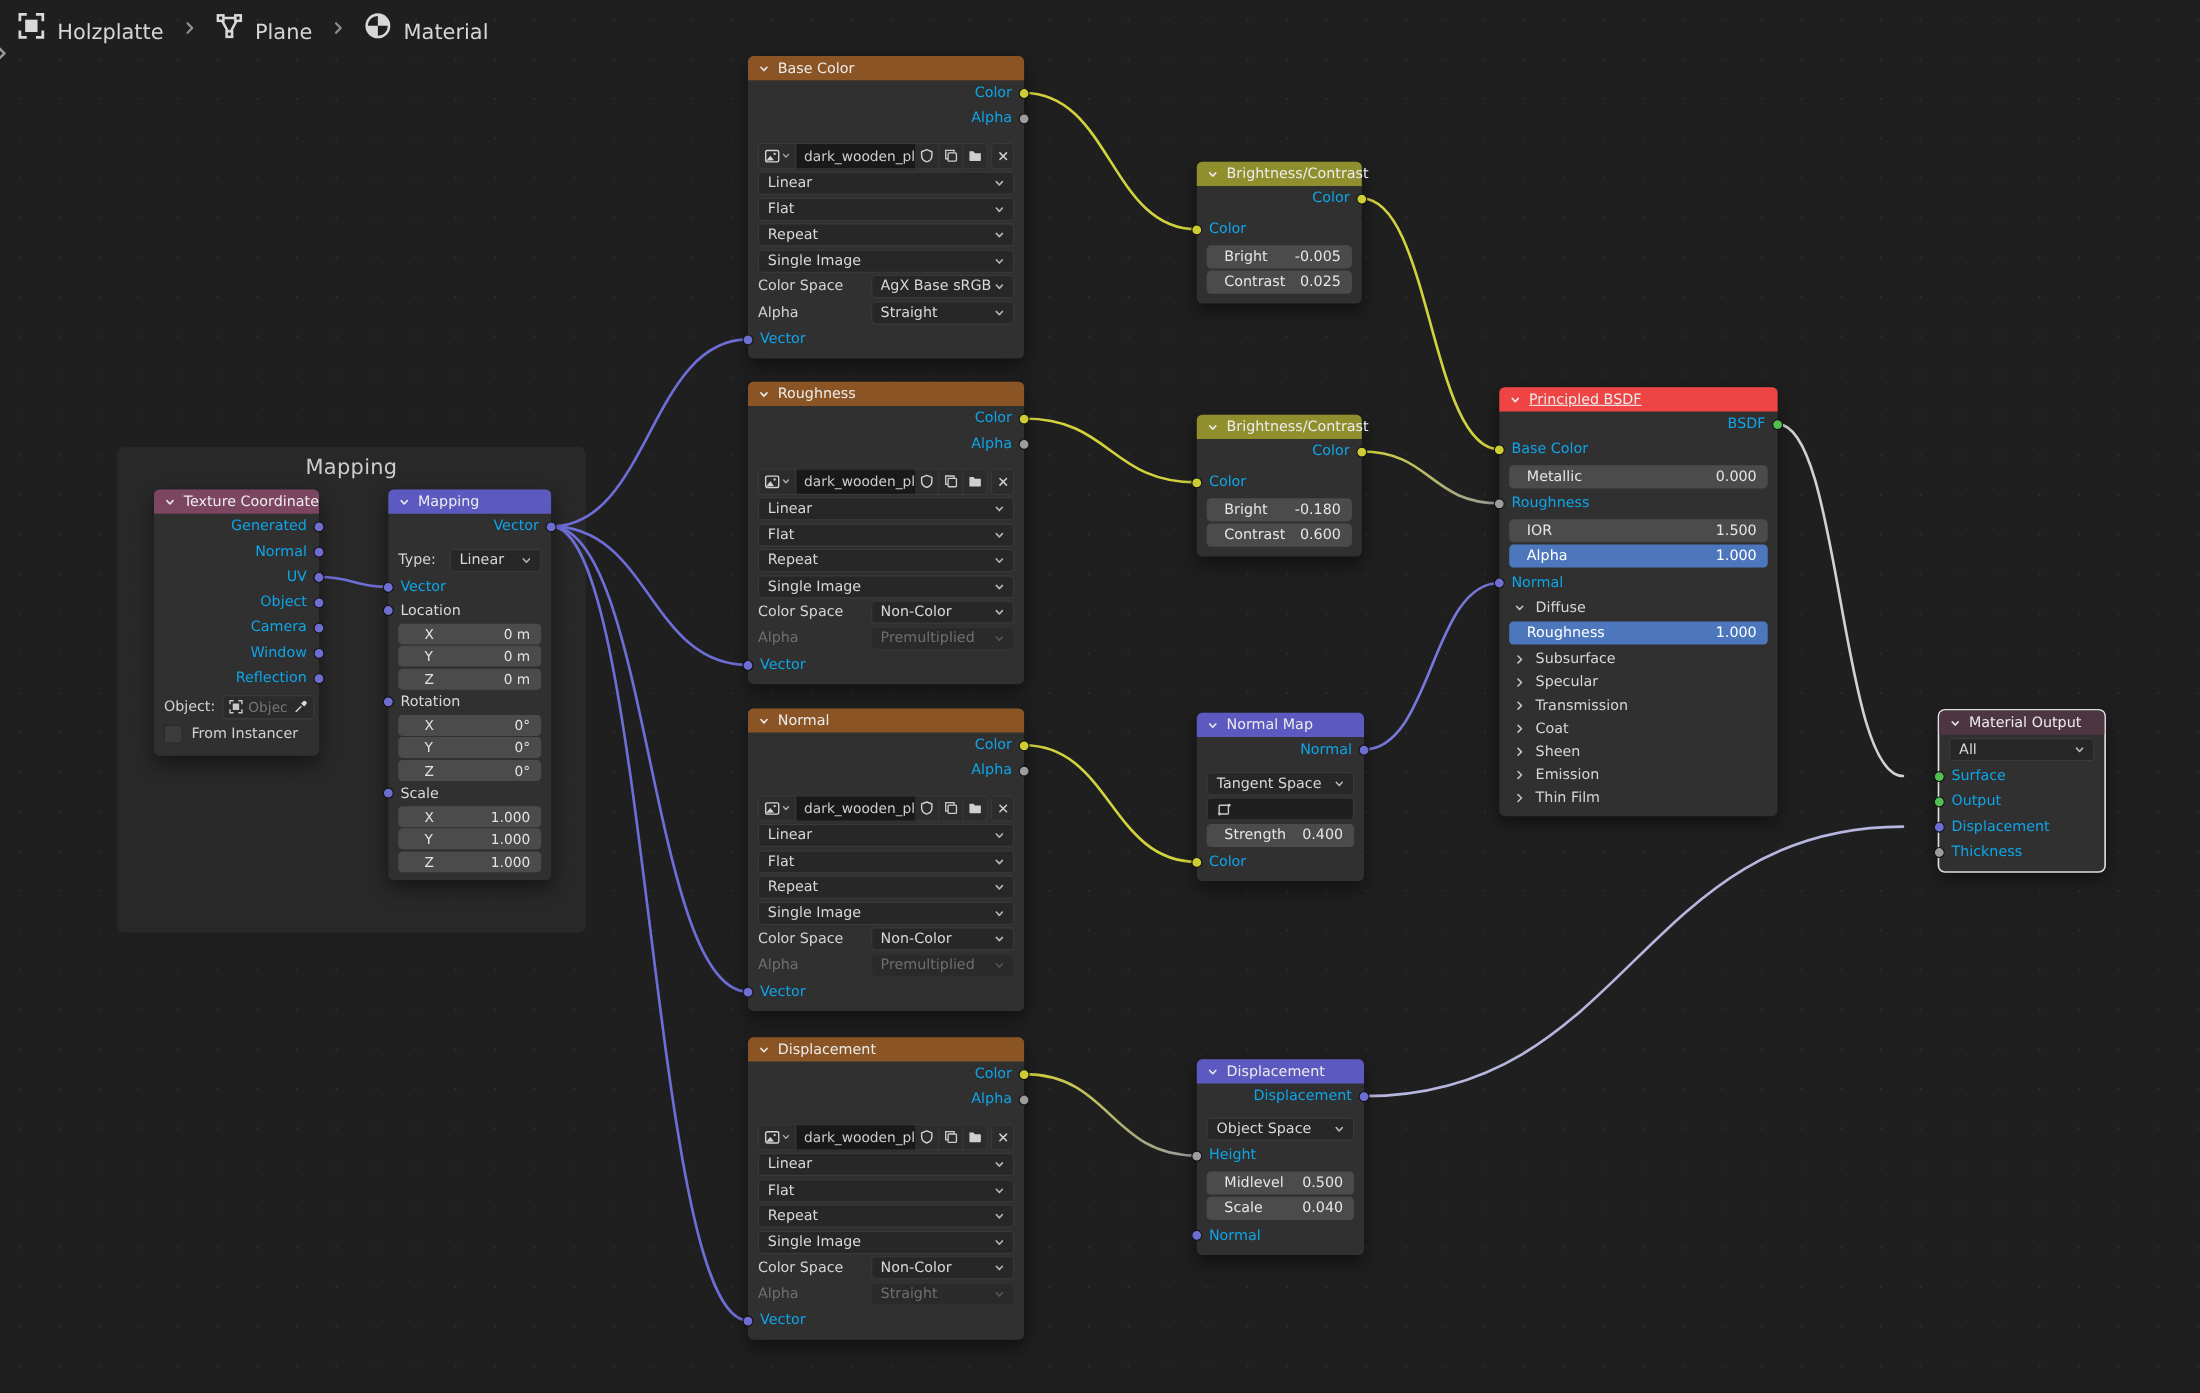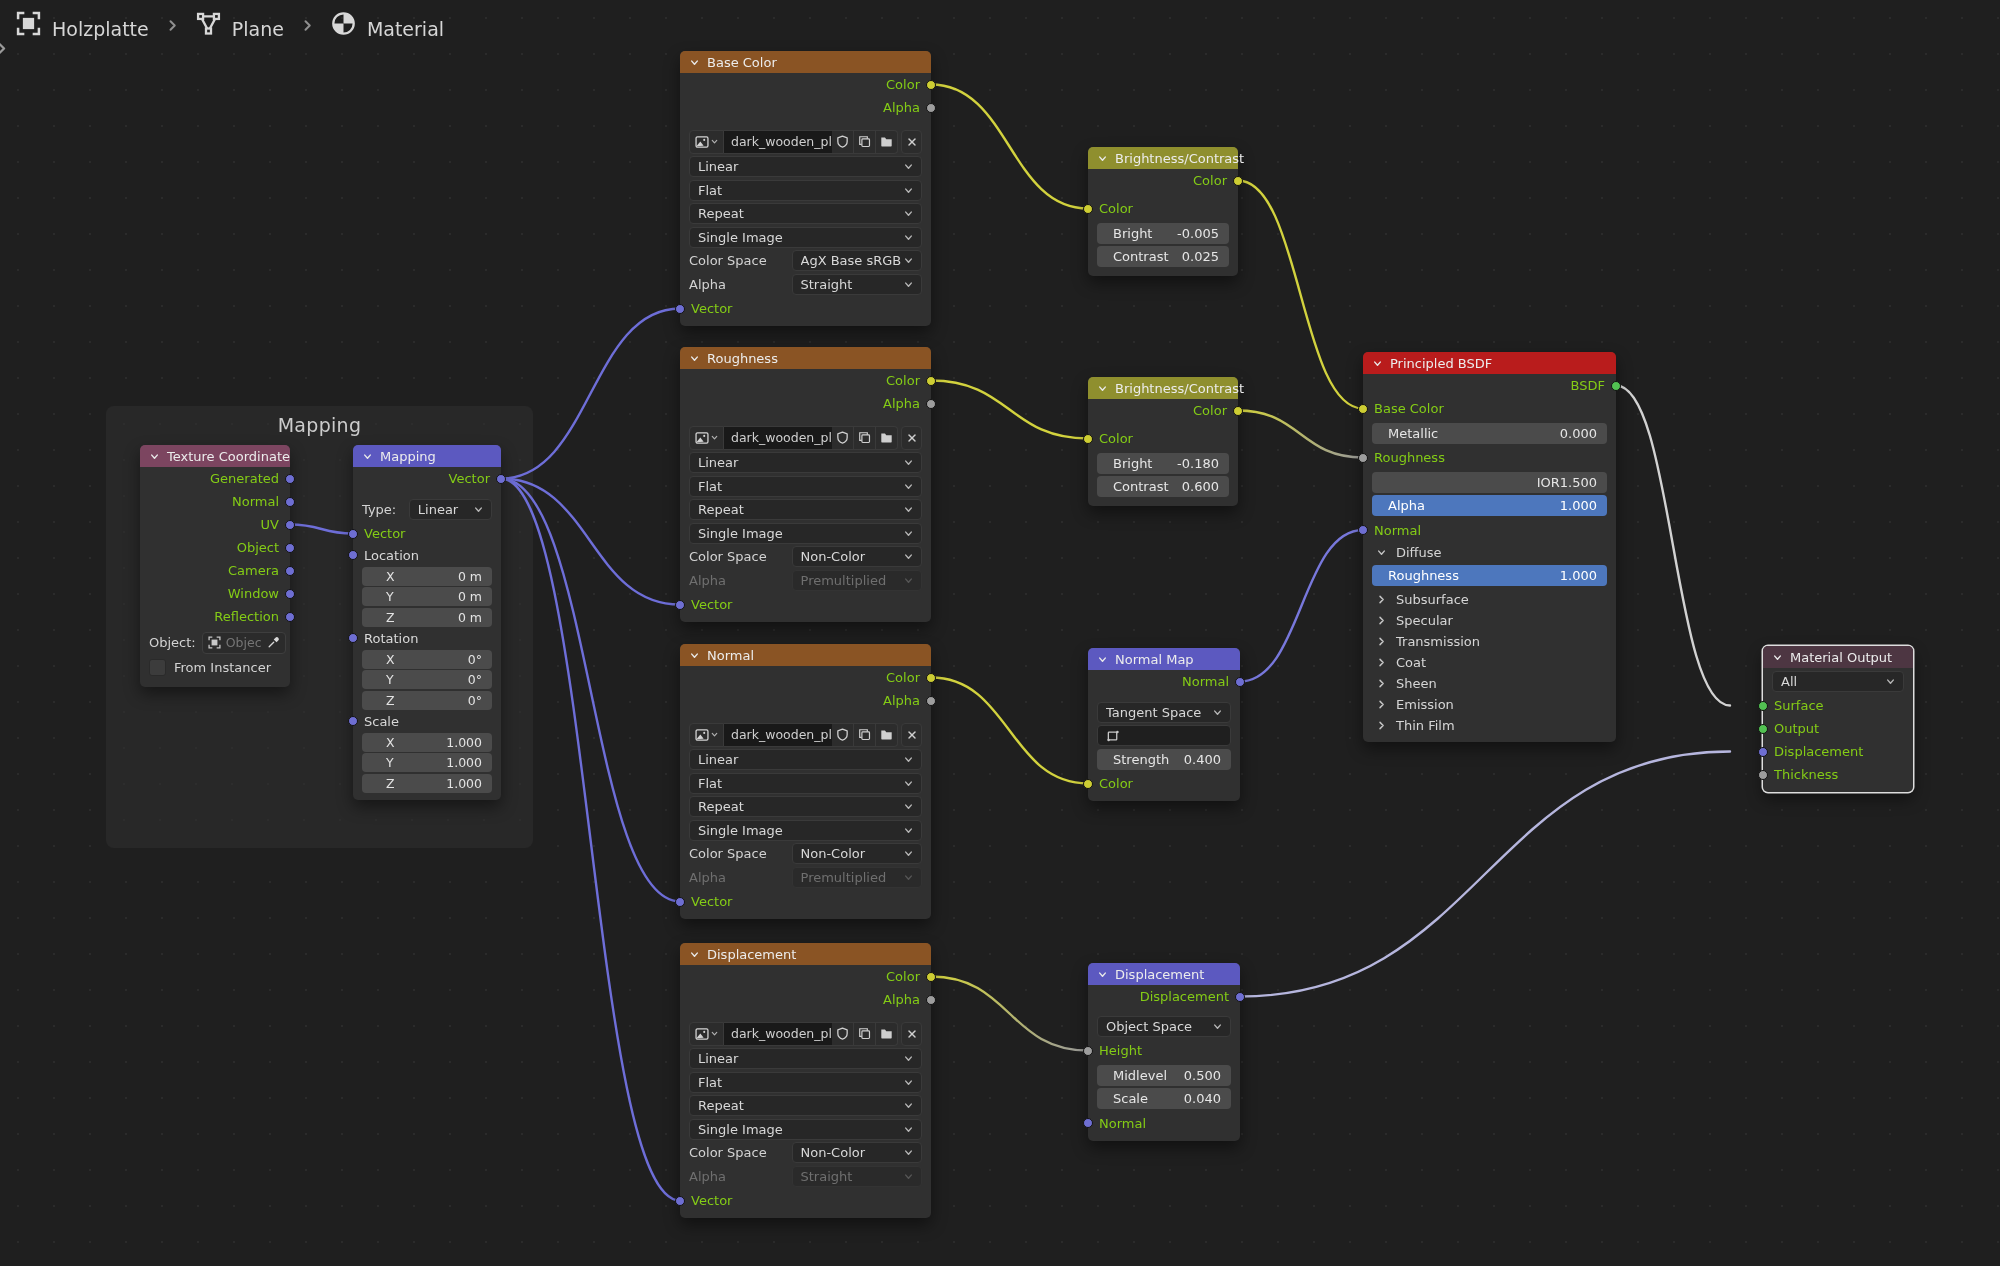--- a/index.html
+++ b/index.html
@@ -17,21 +17,21 @@
   
   #links{position:absolute;left:0;top:0;z-index:2;}
   
   .node{position:absolute;background:#303030;border-radius:5px;z-index:3;
     box-shadow:0 7px 16px rgba(0,0,0,.45);font-size:13px;}
   .node.active{box-shadow:0 0 0 1.5px #dedede, 0 7px 16px rgba(0,0,0,.45);}
   .node-header{height:22px;display:flex;align-items:center;gap:7px;padding:0 9px;
     border-radius:5px 5px 0 0;color:#ececec;font-size:13px;white-space:nowrap;}
   .node-body{padding-bottom:6px;}
   .row{position:relative;}
-  .row-sock{height:23px;display:flex;align-items:center;padding:0 11px;color:#84cc16;white-space:nowrap;}
+  .row-sock{height:23px;display:flex;align-items:center;padding:0 11px;color:#0ea5e9;white-space:nowrap;}
   .row-sock.out{justify-content:flex-end;}
   .socket{position:absolute;width:10px;height:10px;border-radius:50%;
     border:1px solid #121212;top:50%;transform:translateY(-50%);box-sizing:border-box;}
   .socket.in{left:-5px;} .socket.out{right:-5px;}
   .row-gap{width:100%;}
   .widget{height:21px;margin:2.5px 9px;background:#272727;border:1px solid #3a3a3a;
     border-radius:4px;display:flex;align-items:center;color:#d8d8d8;box-sizing:border-box;
     padding:0 7px 0 8px;white-space:nowrap;overflow:hidden;}
   .widget .val{flex:1;overflow:hidden;text-overflow:ellipsis;}
   .widget.dis{color:#6f6f6f;background:#2a2a2a;border-color:#333;}
@@ -924,21 +924,21 @@
           <span>Scale</span>
           <span>0.040</span>
         </div>
         <div class="row row-sock ">
           <span>Normal</span>
           <span class="socket in" style="background: rgb(110, 110, 210);"></span>
         </div>
       </div>
     </div>
     <div class="node" style="left: 1363px; top: 352px; width: 253px;">
-      <div class="node-header" style="background: #b91c1c;">
+      <div class="node-header" style="background: #ef4444; text-decoration: underline;">
         <span style="display: inline-flex; align-items: center;">
           <svg width="11" height="11" viewBox="0 0 12 12" fill="none" stroke="#e8e8e8" stroke-width="1.6" stroke-linecap="round" stroke-linejoin="round">
             <polyline points="3,4.5 6,7.8 9,4.5"></polyline>
           </svg>
         </span>
         <span>Principled BSDF</span>
       </div>
       <div class="node-body">
         <div class="row row-sock out">
           <span>BSDF</span>
@@ -949,21 +949,21 @@
           <span class="socket in" style="background: rgb(205, 205, 51);"></span>
         </div>
         <div class="widget slider" style="position: relative;">
           <span>Metallic</span>
           <span>0.000</span>
         </div>
         <div class="row row-sock ">
           <span>Roughness</span>
           <span class="socket in" style="background: rgb(157, 157, 157);"></span>
         </div>
-        <div class="widget slider" style="position: relative; justify-content: flex-end;">
+        <div class="widget slider" style="position: relative;">
           <span>IOR</span>
           <span>1.500</span>
         </div>
         <div class="widget slider hl" style="position: relative;">
           <span>Alpha</span>
           <span>1.000</span>
         </div>
         <div class="row row-sock ">
           <span>Normal</span>
           <span class="socket in" style="background: rgb(110, 110, 210);"></span>

